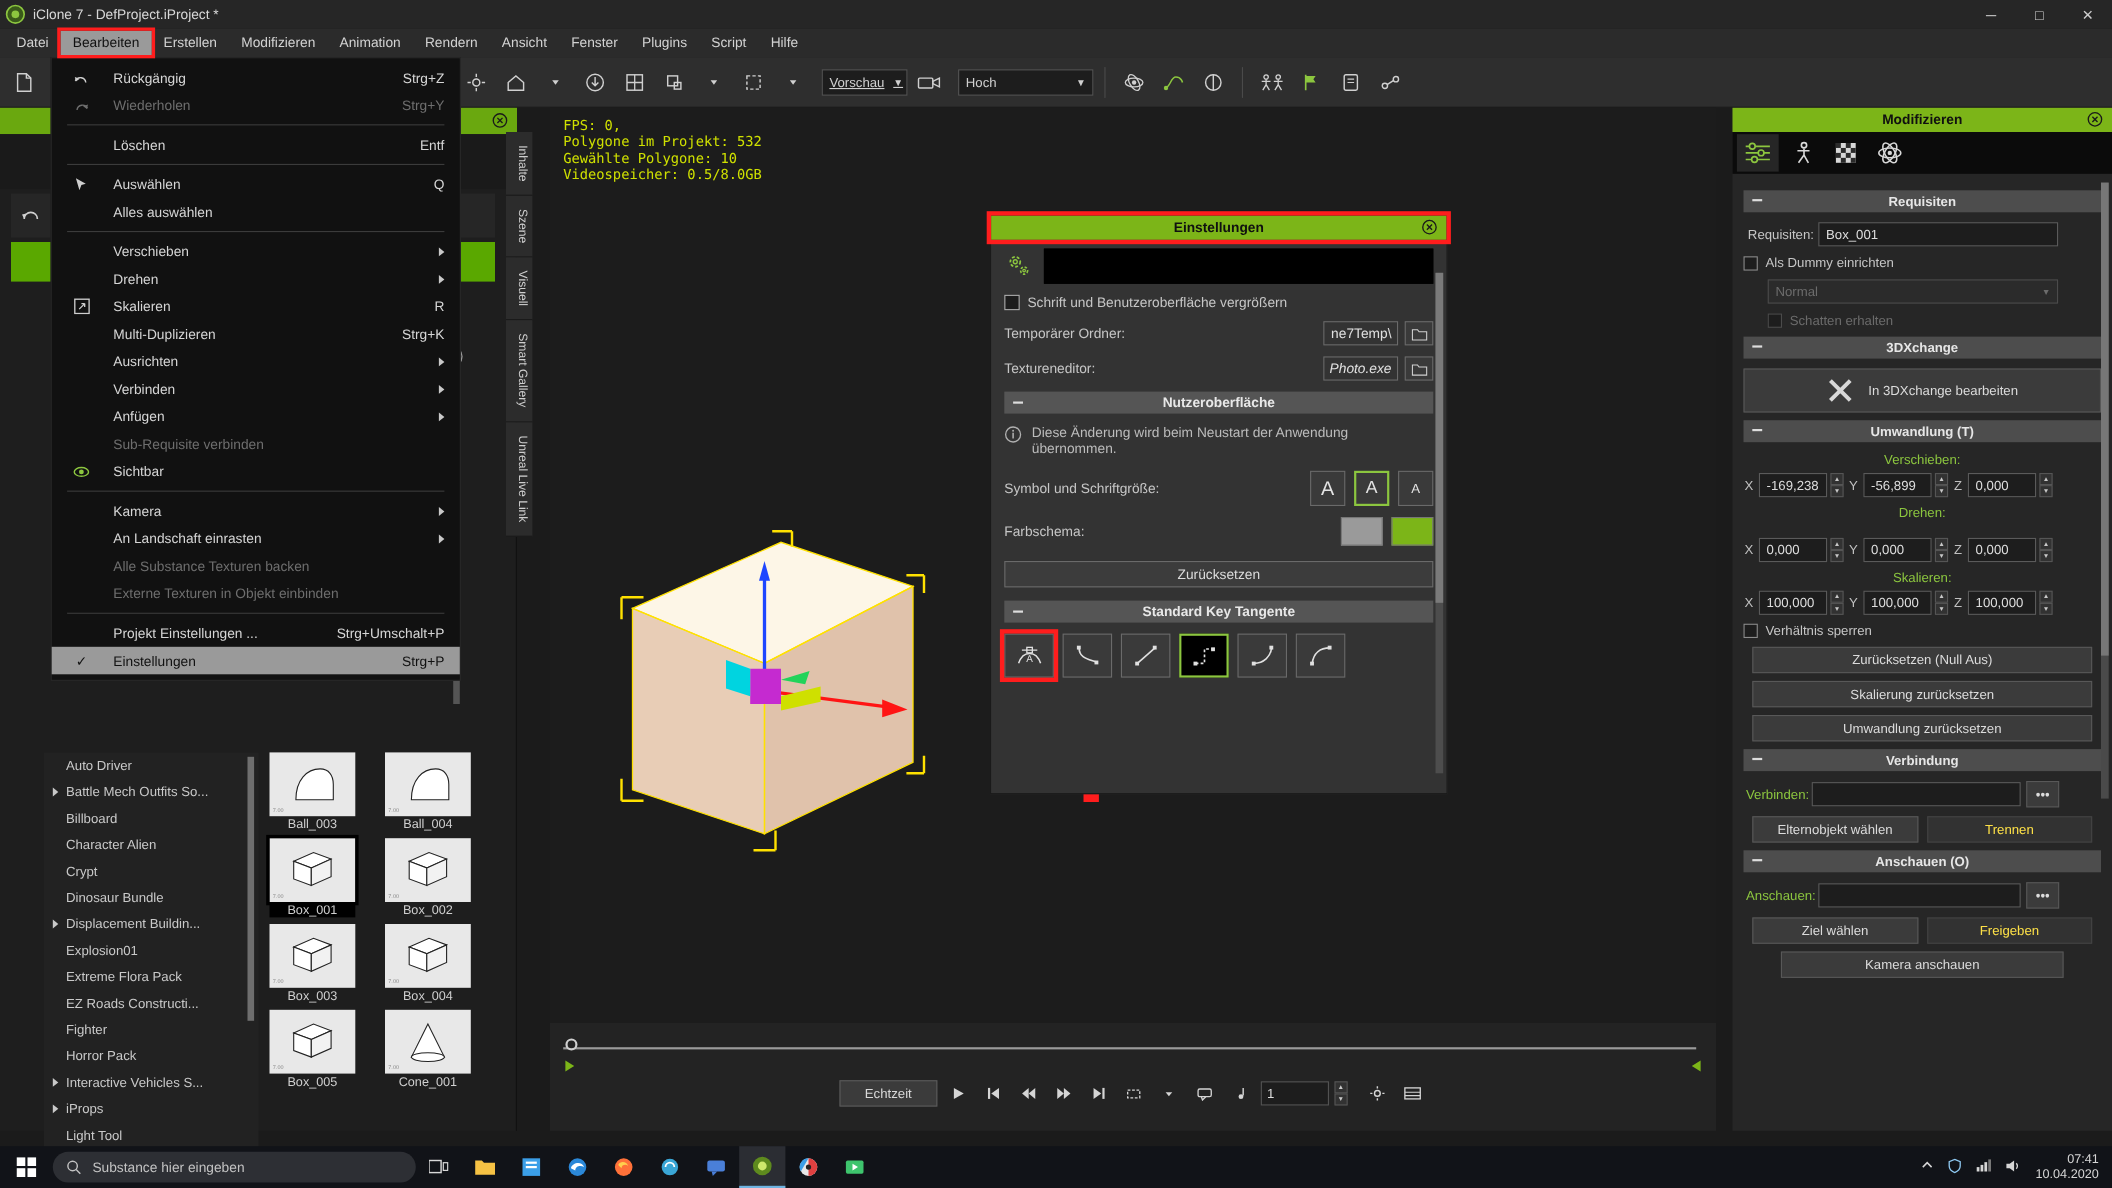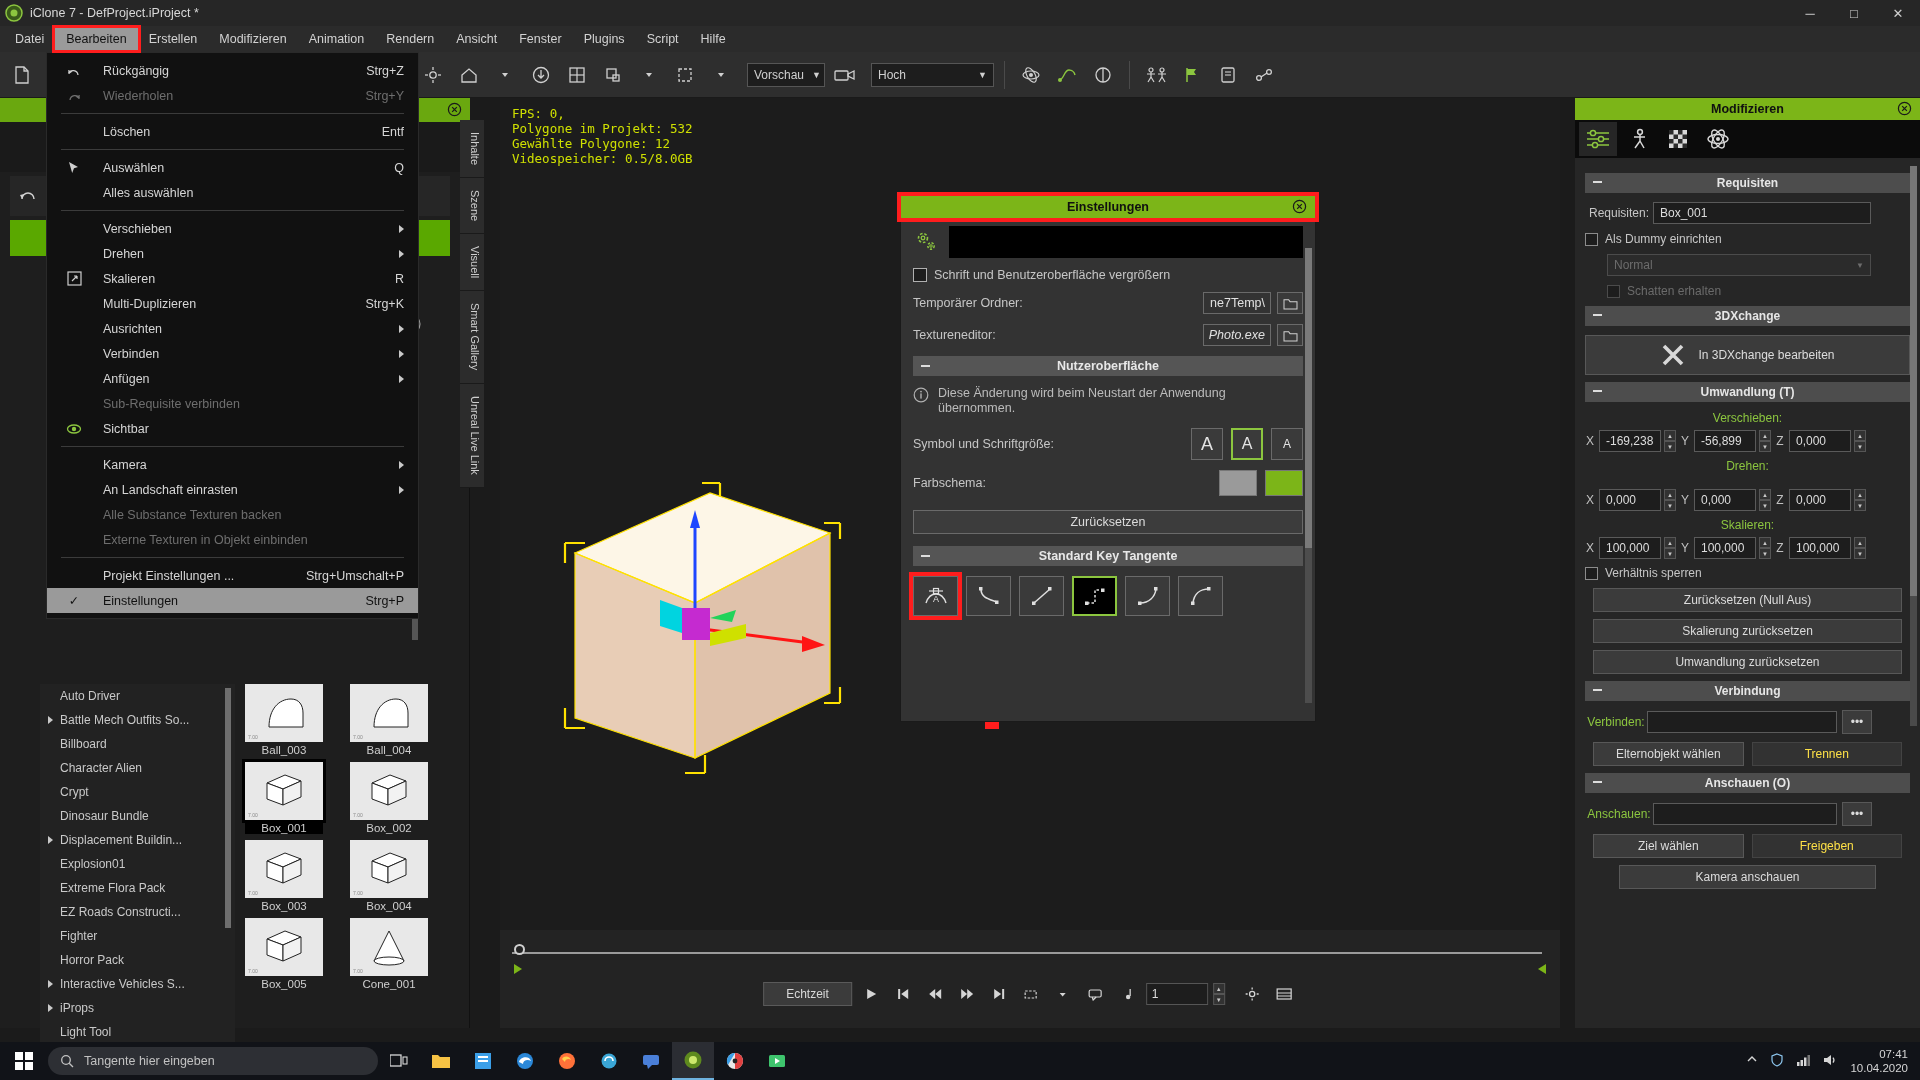--- a/index.html
+++ b/index.html
@@ -320,21 +320,21 @@
     <div class="tool">
         <svg width="20" height="20" viewBox="0 0 20 20">
           <rect x="4" y="4" width="12" height="12" fill="none" stroke="#d0d0d0" stroke-width="1.3" stroke-dasharray="3 2"></rect>
         </svg>
       </div>
     <div class="tool">
         <svg width="10" height="20" viewBox="0 0 10 20">
           <path d="M2 8l3 4 3-4z" fill="#d0d0d0"></path>
         </svg>
       </div>
-    <div class="tcombo" style="width:78px;margin-left:6px;">
+    <div class="tcombo" style="width:78px;margin-left:6px;text-decoration:underline;">
       <span>Vorschau</span>
         <span class="caret">▼</span>
     </div>
     <div class="tool">
         <svg width="26" height="20" viewBox="0 0 26 20">
           <rect x="3" y="6" width="13" height="9" rx="1" fill="none" stroke="#d0d0d0" stroke-width="1.3"></rect>
           <path d="M16 9l6-3v8l-6-3z" fill="none" stroke="#d0d0d0" stroke-width="1.3"></path>
         </svg>
       </div>
     <div class="tcombo" style="width:123px;margin-left:6px;">
@@ -562,21 +562,21 @@
       <div class="vtab">Inhalte</div>
       <div class="vtab">Szene</div>
       <div class="vtab">Visuell</div>
       <div class="vtab">Smart Gallery</div>
       <div class="vtab">Unreal Live Link</div>
     </div>
 
   <div class="viewport">
     <div class="fpsinfo" id="fpsinfo">FPS: 0,
 Polygone im Projekt: 532
-Gewählte Polygone: 12
+Gewählte Polygone: 10
 Videospeicher: 0.5/8.0GB</div>
 
     <svg width="420" height="420" style="position:absolute;left:10px;top:330px;">
       <polygon points="65,125 200,65 320,105 185,175" fill="#fdf6e7"></polygon>
       <polygon points="65,125 185,175 185,330 65,290" fill="#e8cdb6"></polygon>
       <polygon points="185,175 320,105 320,265 185,330" fill="#e0c2ab"></polygon>
       <g stroke="#ffe100" stroke-width="1.2" fill="none">
         <polygon points="65,125 200,65 320,105 185,175"></polygon>
         <polygon points="65,125 185,175 185,330 65,290"></polygon>
         <polygon points="185,175 320,105 320,265 185,330"></polygon>
@@ -1154,21 +1154,21 @@
           <rect x="10" y="0" width="8" height="8" fill="#ffffff"></rect>
           <rect x="0" y="10" width="8" height="8" fill="#ffffff"></rect>
           <rect x="10" y="10" width="8" height="8" fill="#ffffff"></rect>
         </svg>
     </div>
     <div class="tb-search">
       <svg width="14" height="14" viewBox="0 0 14 14">
           <circle cx="6" cy="6" r="4.3" fill="none" stroke="#c2c2c2" stroke-width="1.3"></circle>
           <line x1="9.2" y1="9.2" x2="13" y2="13" stroke="#c2c2c2" stroke-width="1.3"></line>
         </svg>
-      <span>Tangente hier eingeben</span>
+      <span>Substance hier eingeben</span>
     </div>
     <div class="tb-app">
         <svg width="18" height="16" viewBox="0 0 18 16">
           <rect x="0" y="2" width="11" height="11" fill="none" stroke="#d8d8d8" stroke-width="1.3"></rect>
           <rect x="13" y="4" width="4" height="7" fill="none" stroke="#d8d8d8" stroke-width="1.1"></rect>
         </svg>
       </div>
     <div class="tb-app">
         <svg width="20" height="17" viewBox="0 0 20 17">
           <path d="M1 2h6l2 2h10v11H1z" fill="#f6c244"></path>

